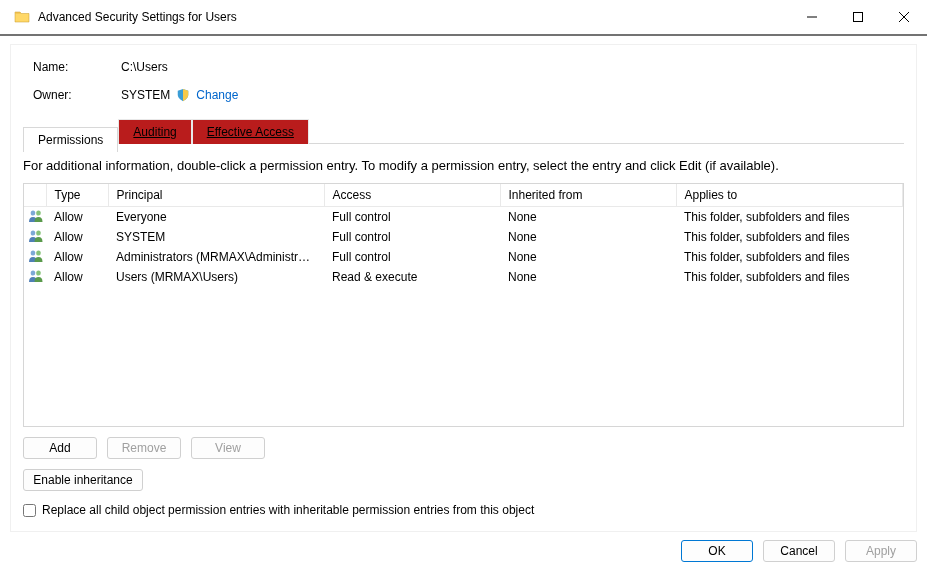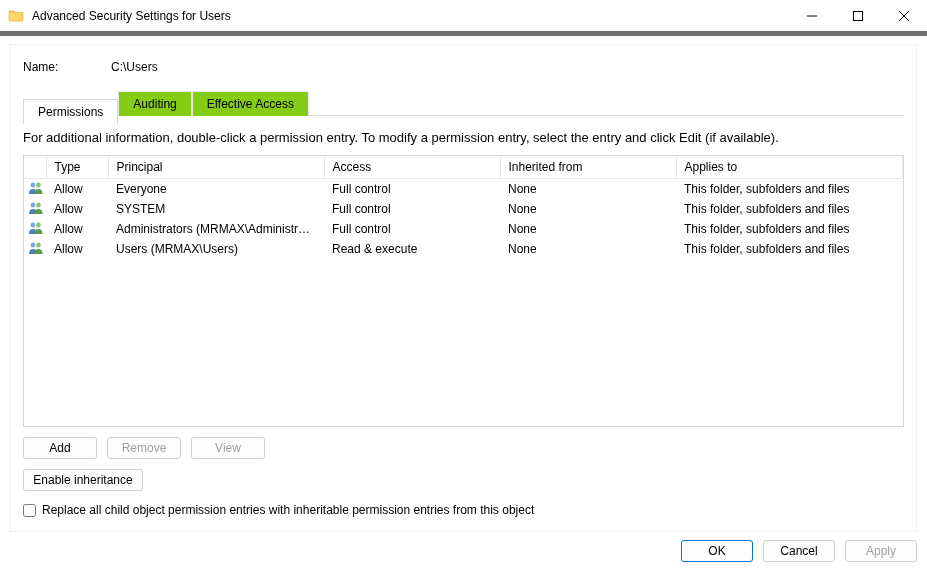--- a/index.html
+++ b/index.html
@@ -1,39 +1,39 @@
 <!DOCTYPE html>
 <html><head>
   <meta charset="utf-8">
   <style>
     * { box-sizing: border-box; margin: 0; padding: 0; font-family: "Segoe UI", Tahoma, sans-serif; }
     html, body { width: 927px; height: 568px; background: #fff; font-size: 12px; color: #000; overflow: hidden; }
 
-    .titlebar { height: 36px; display: flex; align-items: center; padding-left: 8px; border-bottom: 5px solid #737373; }
+    .titlebar { height: 36px; display: flex; align-items: center; padding-left: 14px; border-bottom: 2px solid #737373; }
     .titlebar .folder-ico { width: 16px; height: 16px; margin-right: 8px; }
     .titlebar .title { flex: 1; font-size: 12px; }
     .titlebar .winbtns { display: flex; }
     .titlebar .winbtn { width: 46px; height: 32px; display: flex; align-items: center; justify-content: center; color: #000; background: transparent; border: none; }
 
     .outer { position: relative; height: calc(100% - 36px); }
 
     .panel { position: absolute; left: 10px; right: 10px; top: 8px; bottom: 36px; border: 1px solid #f0f0f0; background: #fff; }
     .panel-inner { padding: 12px; height: 100%; display: flex; flex-direction: column; }
 
-    .metarow { display: flex; align-items: center; margin-bottom: 8px; height: 20px; }
+    .metarow { display: flex; align-items: center; margin-bottom: 8px; height: 20px; margin-left: 10px; }
     .metarow .label { width: 88px; }
     .metarow .value { }
     .owner-line { display: flex; align-items: center; gap: 6px; }
     .shield-ico { width: 14px; height: 14px; display: inline-flex; }
     .change-link { color: #0066cc; cursor: pointer; }
 
     .tabstrip { display: flex; height: 25px; margin-top: 6px; border-bottom: 1px solid #d8d8d8; }
     .tab { padding: 0 14px; height: 25px; line-height: 25px; border: 1px solid transparent; border-bottom: none; background: #fff; cursor: pointer; font-size: 12px; }
     .tab.active { border-color: #d8d8d8; background: #fff; position: relative; top: 8px; }
-    .tab.inactive { background: #84cc16; border-color: #e8e8e8; }
+    .tab.inactive { background: #b91c1c; border-color: #e8e8e8; text-decoration: underline; }
 
     .instruction { margin-top: 14px; margin-bottom: 10px; font-size: 13px; }
 
     .entries-label { margin-bottom: 4px; }
 
     .grid { border: 1px solid #d6d6d6; flex: 1; overflow: hidden; background: #fff; min-height: 200px; }
     .grid table { width: 100%; border-collapse: collapse; table-layout: fixed; }
     .grid th { text-align: left; font-weight: 400; padding: 4px 8px; border-right: 1px solid #e9e9e9; border-bottom: 1px solid #e9e9e9; background: #fff; font-size: 12px; }
     .grid td { padding: 2px 8px; font-size: 12px; white-space: nowrap; overflow: hidden; text-overflow: ellipsis; height: 19px; margin-left: 40px; }
     .grid .icon-cell { width: 22px; padding-left: 4px; padding-right: 0; }
@@ -91,20 +91,33 @@
 
 <div class="outer">
   <div class="panel">
     <div class="panel-inner">
 
       <div class="metarow">
         <span class="label">Name:</span>
         <span class="value">C:\Users</span>
       </div>
 
+      <div class="metarow">
+        <span class="label">Owner:</span>
+        <span class="owner-line">
+          <span>SYSTEM</span>
+          <span class="shield-ico">
+            <svg viewBox="0 0 16 16">
+                <path d="M8 1 L14 3 V8 C14 12 8 15 8 15 C8 15 2 12 2 8 V3 Z" fill="#3b9dd6"></path>
+                <path d="M8 1 L14 3 V8 C14 12 8 15 8 15 V1 Z" fill="#f7c948"></path>
+              </svg>
+          </span>
+          <span class="change-link">Change</span>
+        </span>
+      </div>
 
       <div class="tabstrip">
         <div class="tab active">Permissions</div>
         <div class="tab inactive">Auditing</div>
         <div class="tab inactive">Effective Access</div>
       </div>
 
       <div class="instruction">For additional information, double-click a permission entry. To modify a permission entry, select the entry and click Edit (if available).</div>
 
 

